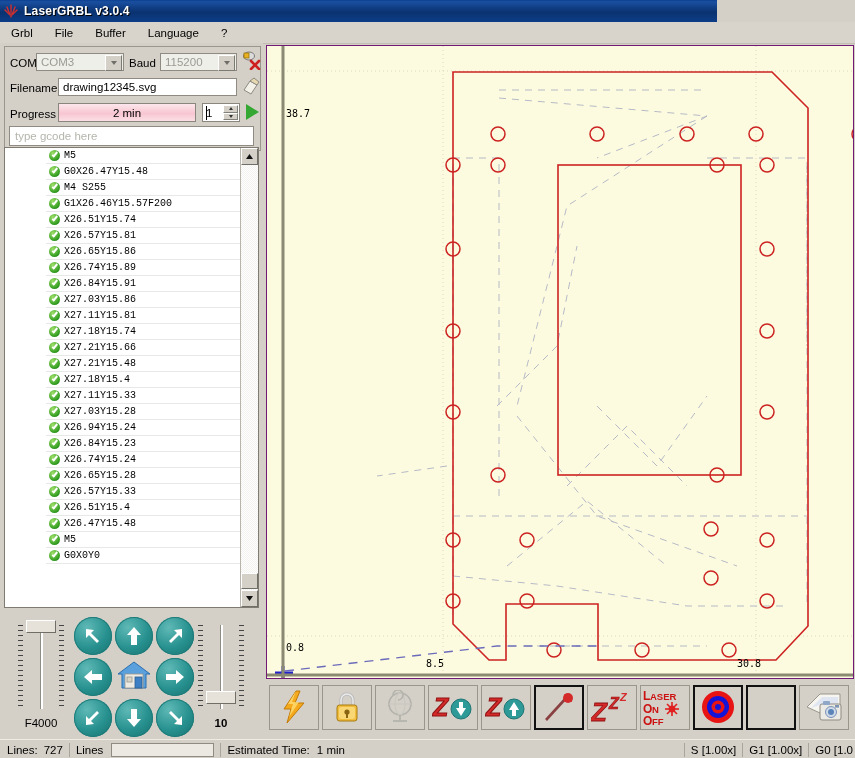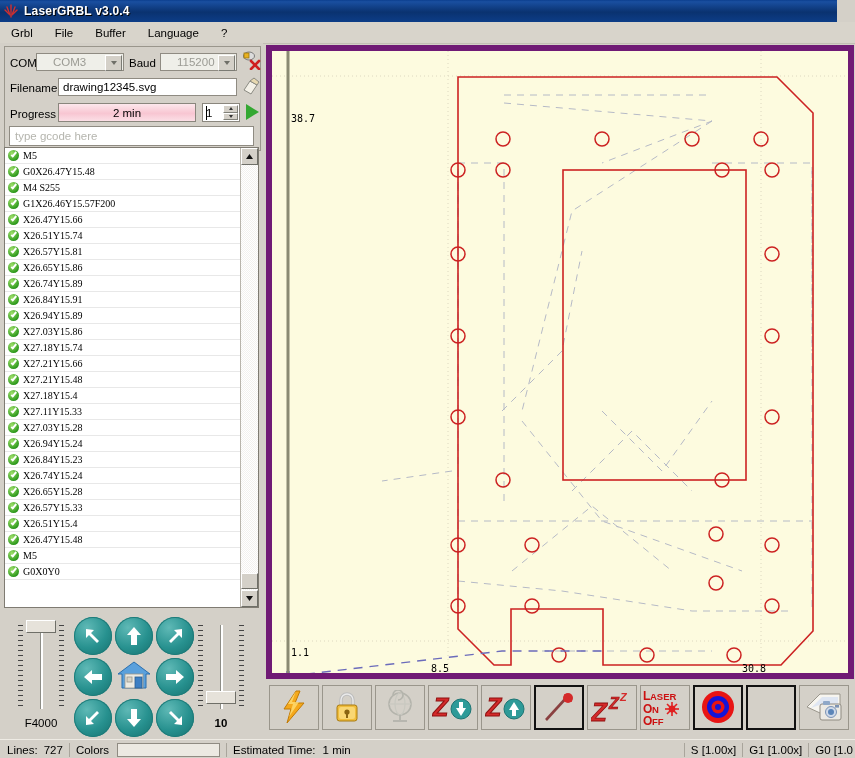--- a/index.html
+++ b/index.html
@@ -7,21 +7,21 @@
     width:855px;height:758px;overflow:hidden;
     font-family:"Liberation Sans",sans-serif;
     font-size:11px;
     background:#d6d2c8;
     -webkit-font-smoothing:none;
   }
   .app{position:relative;width:855px;height:758px;background:#d4d0c8;}
 
   
   .titlebar{
-    position:absolute;left:0;top:0;width:837px;height:22px;
+    position:absolute;left:0;top:0;width:717px;height:22px;
     background:linear-gradient(to bottom,#0c3f8f 0%,#1a4fa0 8%,#0a3270 55%,#0d3d87 100%);
     display:flex;align-items:center;
   }
   .tb-icon{width:16px;height:16px;margin-left:3px;margin-right:5px;position:relative;}
   .tb-title{color:#fff;font-weight:bold;font-size:12px;letter-spacing:.2px;text-shadow:1px 1px 0 #000;}
 
   
   .menubar{
     position:absolute;left:0;top:22px;width:855px;height:21px;
     background:#d8d4cb;display:flex;align-items:center;
@@ -36,21 +36,21 @@
     position:absolute;left:4px;top:3px;width:255px;height:103px;
     background:#d4d0c8;border:1px solid #9a968c;
   }
   .row{position:absolute;display:flex;align-items:center;height:20px;}
   .lbl{color:#000;font-size:11.5px;}
 
   .combo{
     height:18px;background:#efefe9;border:1px solid #8f8b82;
     display:flex;align-items:center;position:relative;box-sizing:border-box;
   }
-  .combo .val{padding-left:16px;color:#9b9b94;font-size:11.5px;}
+  .combo .val{padding-left:4px;color:#9b9b94;font-size:11.5px;}
   .combo .arrowbox{
     position:absolute;right:1px;top:1px;width:15px;height:14px;
     background:#d4d0c8;border:1px solid #fff;border-right-color:#7b7b74;border-bottom-color:#7b7b74;
     display:flex;align-items:center;justify-content:center;
   }
   .arr-d{width:0;height:0;border-left:3.5px solid transparent;border-right:3.5px solid transparent;border-top:4px solid #6f6f68;}
 
   .txtbox{
     height:18px;background:#fff;border:1px solid #8f8b82;
     display:flex;align-items:center;padding-left:4px;box-sizing:border-box;
@@ -85,21 +85,21 @@
     display:flex;align-items:center;padding-left:5px;color:#b5b5ae;font-size:11.5px;
   }
 
   
   .listwrap{
     position:absolute;left:4px;top:104px;width:255px;height:461px;
     background:#fff;border:1px solid #7f7b72;box-sizing:border-box;overflow:hidden;
   }
   .glist{position:absolute;left:0;top:0;right:17px;bottom:0;overflow:hidden;background:#fff;}
   .grow{height:15px;display:flex;align-items:center;border-bottom:1px solid #e8e8e8;
-    font-family:Liberation Serif, serif;font-size:10px;color:#000;}
+    font-family:Liberation Mono, monospace;font-size:10px;color:#000;margin-left:41px;}
   .grow .ok{width:11px;height:11px;margin-left:3px;margin-right:4px;border-radius:50%;
     background:radial-gradient(circle at 35% 30%,#9fe06a,#2f9b1e 70%,#1d6b12);
     position:relative;flex:0 0 auto;}
   .grow .ok:after{content:"";position:absolute;left:2.5px;top:5px;width:3px;height:1.6px;background:#fff;transform:rotate(45deg);}
   .grow .ok:before{content:"";position:absolute;left:4px;top:3px;width:5px;height:1.6px;background:#fff;transform:rotate(-50deg);}
 
   .vsb{position:absolute;right:0;top:0;width:17px;bottom:0;
     background:repeating-conic-gradient(#f3f1ee 0% 25%,#ffffff 0% 50%) 0 0/2px 2px;
     border-left:1px solid #b8b4ab;}
   .sbbtn{position:absolute;left:0;width:17px;height:17px;background:#d4d0c8;
@@ -120,21 +120,21 @@
   .sl-track{position:absolute;left:24px;top:6px;width:2px;height:84px;background:#fff;border-left:1px solid #8d8d86;}
   .sl-ticks{position:absolute;top:6px;width:50px;height:84px;}
   .sl-ticks i{position:absolute;width:5px;height:1px;background:#444;}
   .sl-thumb{position:absolute;width:30px;height:13px;background:#e6e2da;
     border:1px solid #fff;border-right-color:#6f6f68;border-bottom-color:#6f6f68;box-sizing:border-box;}
   .sl-lbl{position:absolute;width:50px;text-align:center;font-size:11.5px;color:#000;}
 
   
   .preview{
     position:absolute;left:266px;top:45px;width:588px;height:634px;
-    background:#fdfbdf;border:6px solid #701a75;box-sizing:border-box;overflow:hidden;
+    background:#fdfbdf;border:1px solid #701a75;box-sizing:border-box;overflow:hidden;
   }
   .preview svg{position:absolute;left:0;top:0;}
   .axlabel{position:absolute;font-family:"DejaVu Sans Mono",monospace;font-size:10px;color:#000;}
 
   
   .bottombar{position:absolute;left:266px;top:682px;width:588px;height:55px;background:#d4d0c8;}
   .tbtn{position:absolute;width:50px;height:45px;background:#d4d0c8;
     border:1px solid #9a968c;box-sizing:border-box;display:flex;align-items:center;justify-content:center;}
 
   
@@ -253,49 +253,45 @@
           <div class="grow">
             <span class="ok"></span>
             <span class="gt">M4 S255</span>
           </div>
           <div class="grow">
             <span class="ok"></span>
             <span class="gt">G1X26.46Y15.57F200</span>
           </div>
           <div class="grow">
             <span class="ok"></span>
-            <span class="gt">X26.47Y15.66</span>
-          </div>
-          <div class="grow">
-            <span class="ok"></span>
             <span class="gt">X26.51Y15.74</span>
           </div>
           <div class="grow">
             <span class="ok"></span>
             <span class="gt">X26.57Y15.81</span>
           </div>
           <div class="grow">
             <span class="ok"></span>
             <span class="gt">X26.65Y15.86</span>
           </div>
           <div class="grow">
             <span class="ok"></span>
             <span class="gt">X26.74Y15.89</span>
           </div>
           <div class="grow">
             <span class="ok"></span>
             <span class="gt">X26.84Y15.91</span>
           </div>
           <div class="grow">
             <span class="ok"></span>
-            <span class="gt">X26.94Y15.89</span>
-          </div>
-          <div class="grow">
-            <span class="ok"></span>
             <span class="gt">X27.03Y15.86</span>
+          </div>
+          <div class="grow">
+            <span class="ok"></span>
+            <span class="gt">X27.11Y15.81</span>
           </div>
           <div class="grow">
             <span class="ok"></span>
             <span class="gt">X27.18Y15.74</span>
           </div>
           <div class="grow">
             <span class="ok"></span>
             <span class="gt">X27.21Y15.66</span>
           </div>
           <div class="grow">
@@ -585,21 +581,21 @@
       </g>
       <g stroke="#6b6bbb" stroke-width="1.4" stroke-dasharray="9 7" fill="none">
         <path d="M18 625 L230 600 L330 600"></path>
       </g>
 
       <line x1="16" y1="0" x2="16" y2="634" stroke="#8a8a72" stroke-width="3"></line>
       <line x1="0" y1="629" x2="588" y2="629" stroke="#8a8a72" stroke-width="3"></line>
     </svg>
 
     <div class="axlabel" style="left:19px;top:62px;">38.7</div>
-    <div class="axlabel" style="left:19px;top:596px;">1.1</div>
+    <div class="axlabel" style="left:19px;top:596px;">0.8</div>
     <div class="axlabel" style="left:159px;top:612px;">8.5</div>
     <div class="axlabel" style="left:470px;top:612px;">30.8</div>
   </div>
 
   <div class="bottombar">
 
     <div class="tbtn" style="left:3px;top:3px;">
       <span>
         <svg width="30" height="34" viewBox="0 0 30 34">
           <polygon points="17,1 5,19 12,19 8,33 25,13 16,13 21,1" fill="#f5a91c" stroke="#c07a06" stroke-width="1"></polygon>
@@ -723,21 +719,21 @@
           <rect x="29" y="14" width="4" height="2.6" fill="#7c93b4"></rect>
         </svg>
       </span>
     </div>
   </div>
 
   <div class="statusbar">
     <span class="sb-txt" style="margin-left:7px;">Lines:</span>
     <span class="sb-txt" style="margin-left:6px;">727</span>
     <span class="sb-sep"></span>
-    <span class="sb-txt">Colors</span>
+    <span class="sb-txt">Lines</span>
     <span class="sb-buf" style="margin-left:8px;"></span>
     <span class="sb-sep"></span>
     <span class="sb-txt">Estimated Time:</span>
     <span class="sb-txt" style="margin-left:7px;">1 min</span>
 
     <span style="flex:1"></span>
 
     <span class="sb-sep"></span>
     <span class="sb-txt">S [1.00x]</span>
     <span class="sb-sep"></span>

